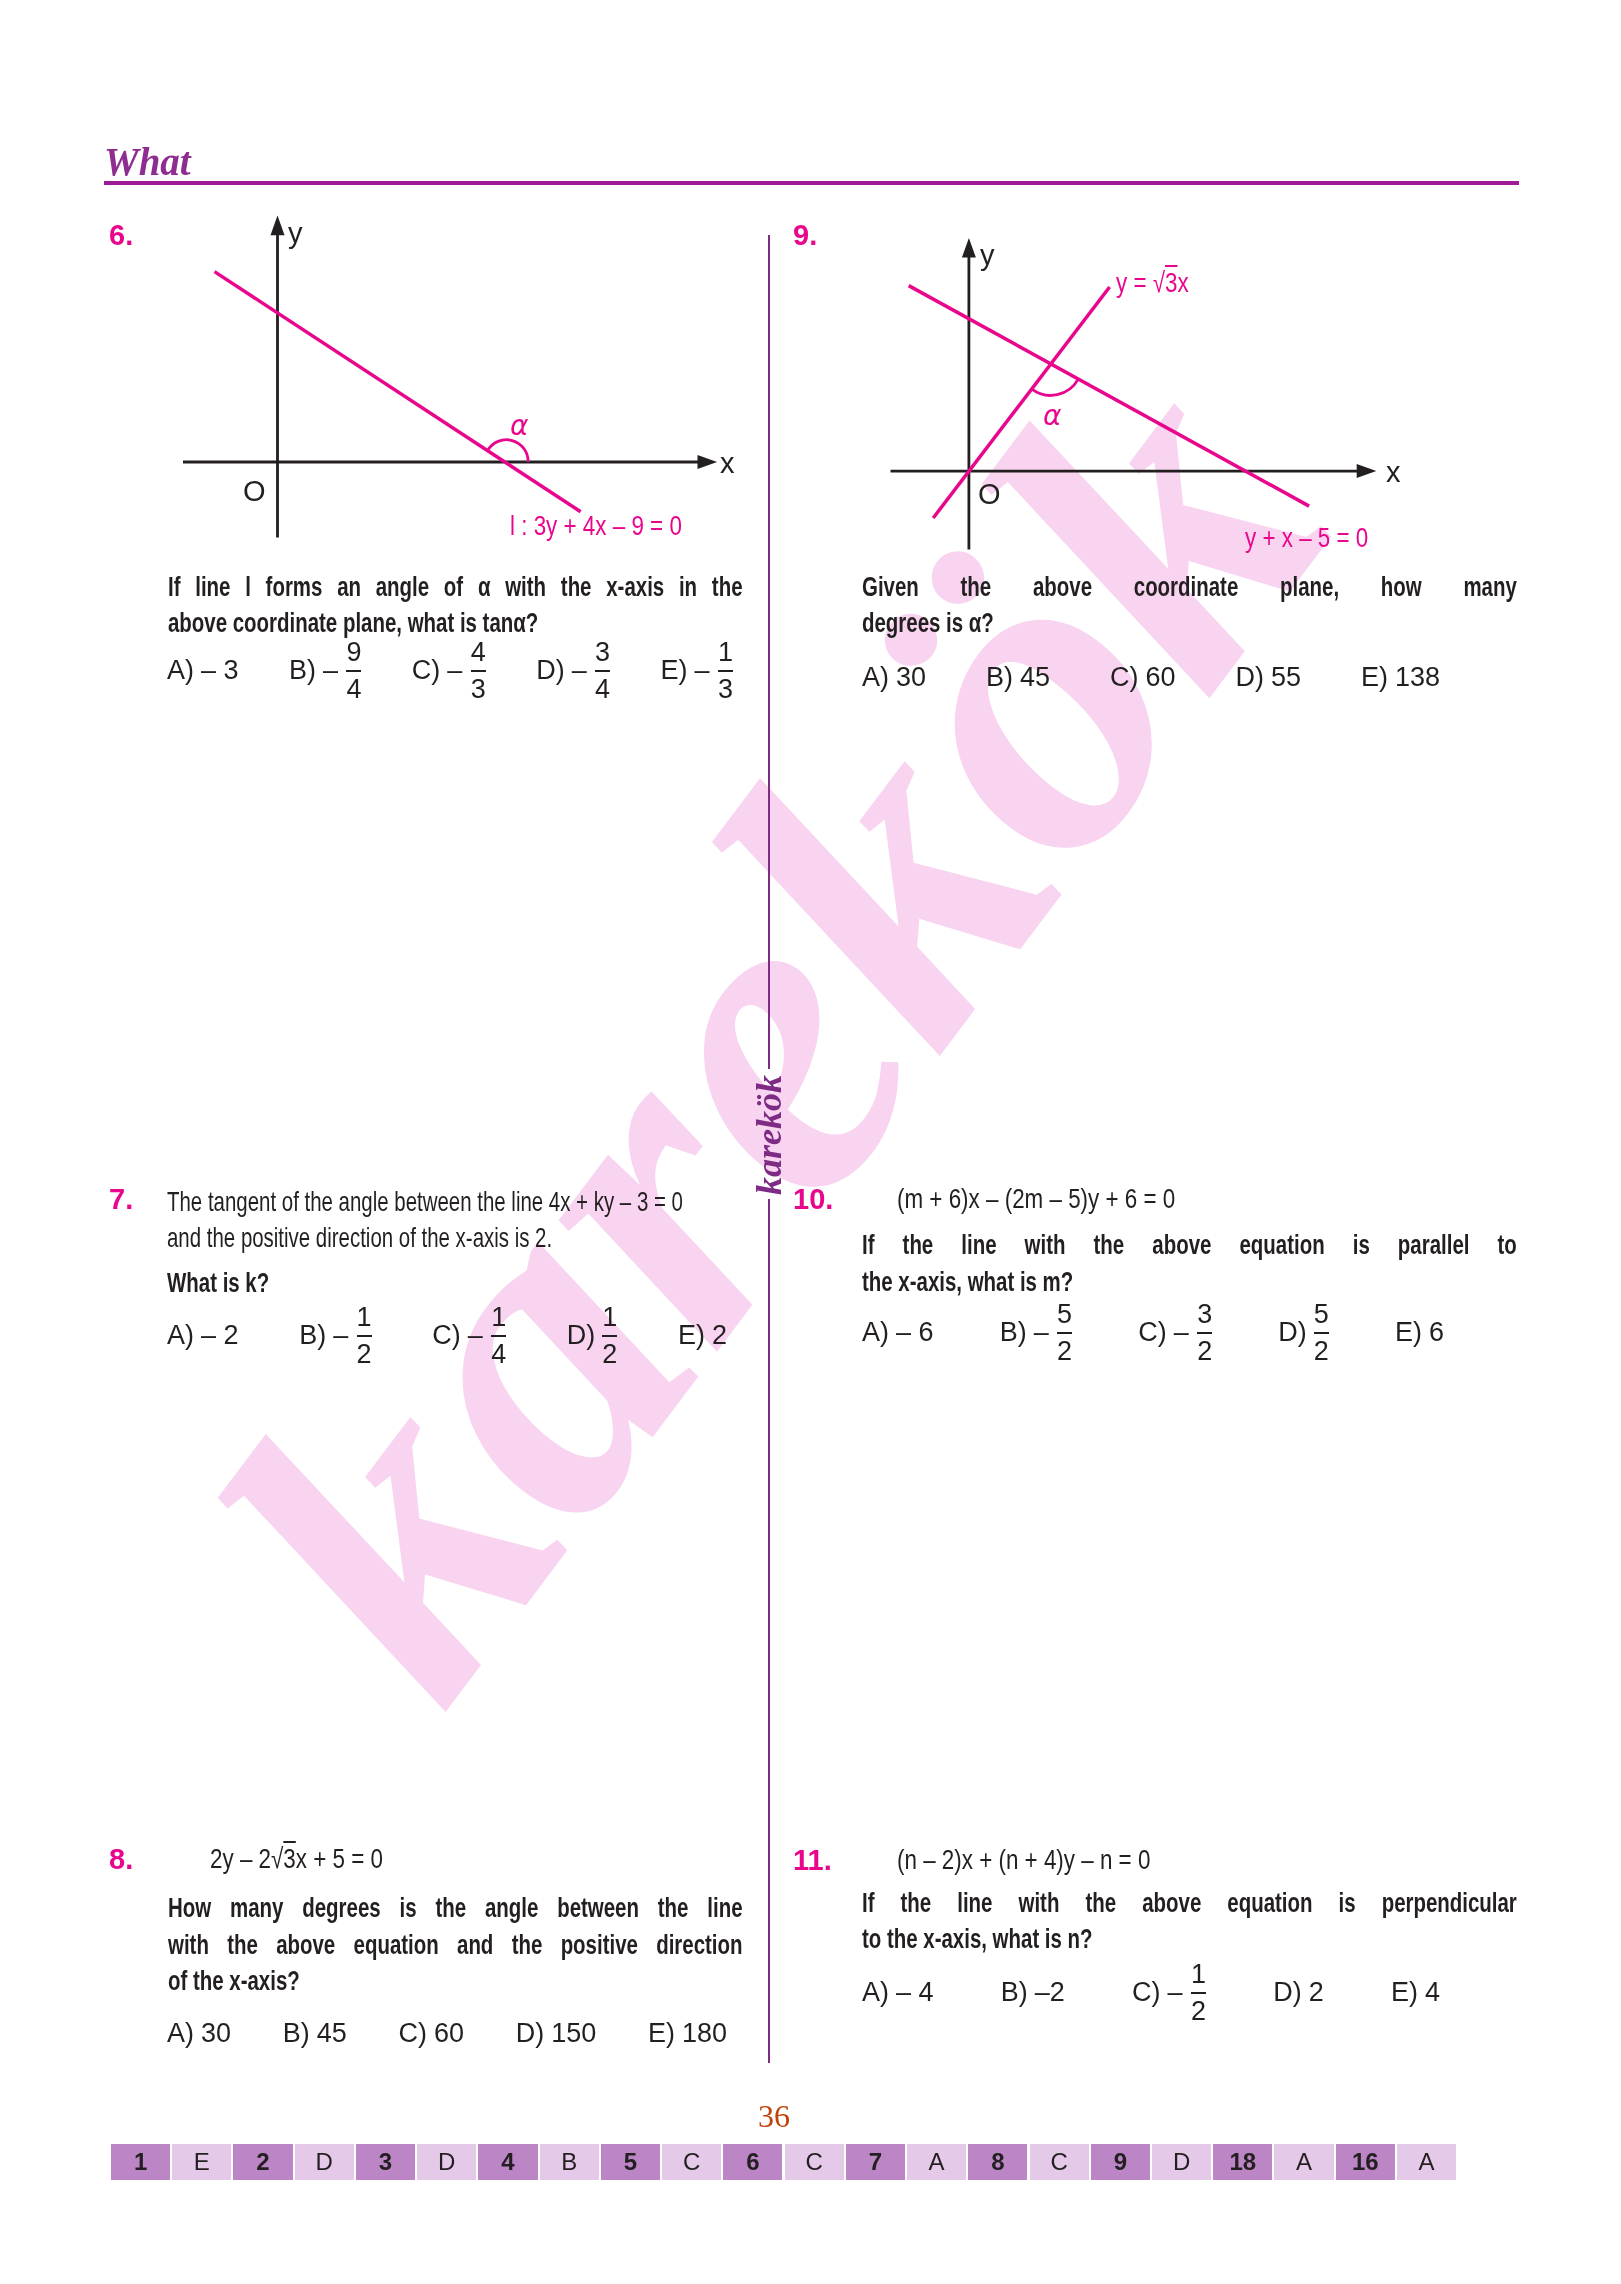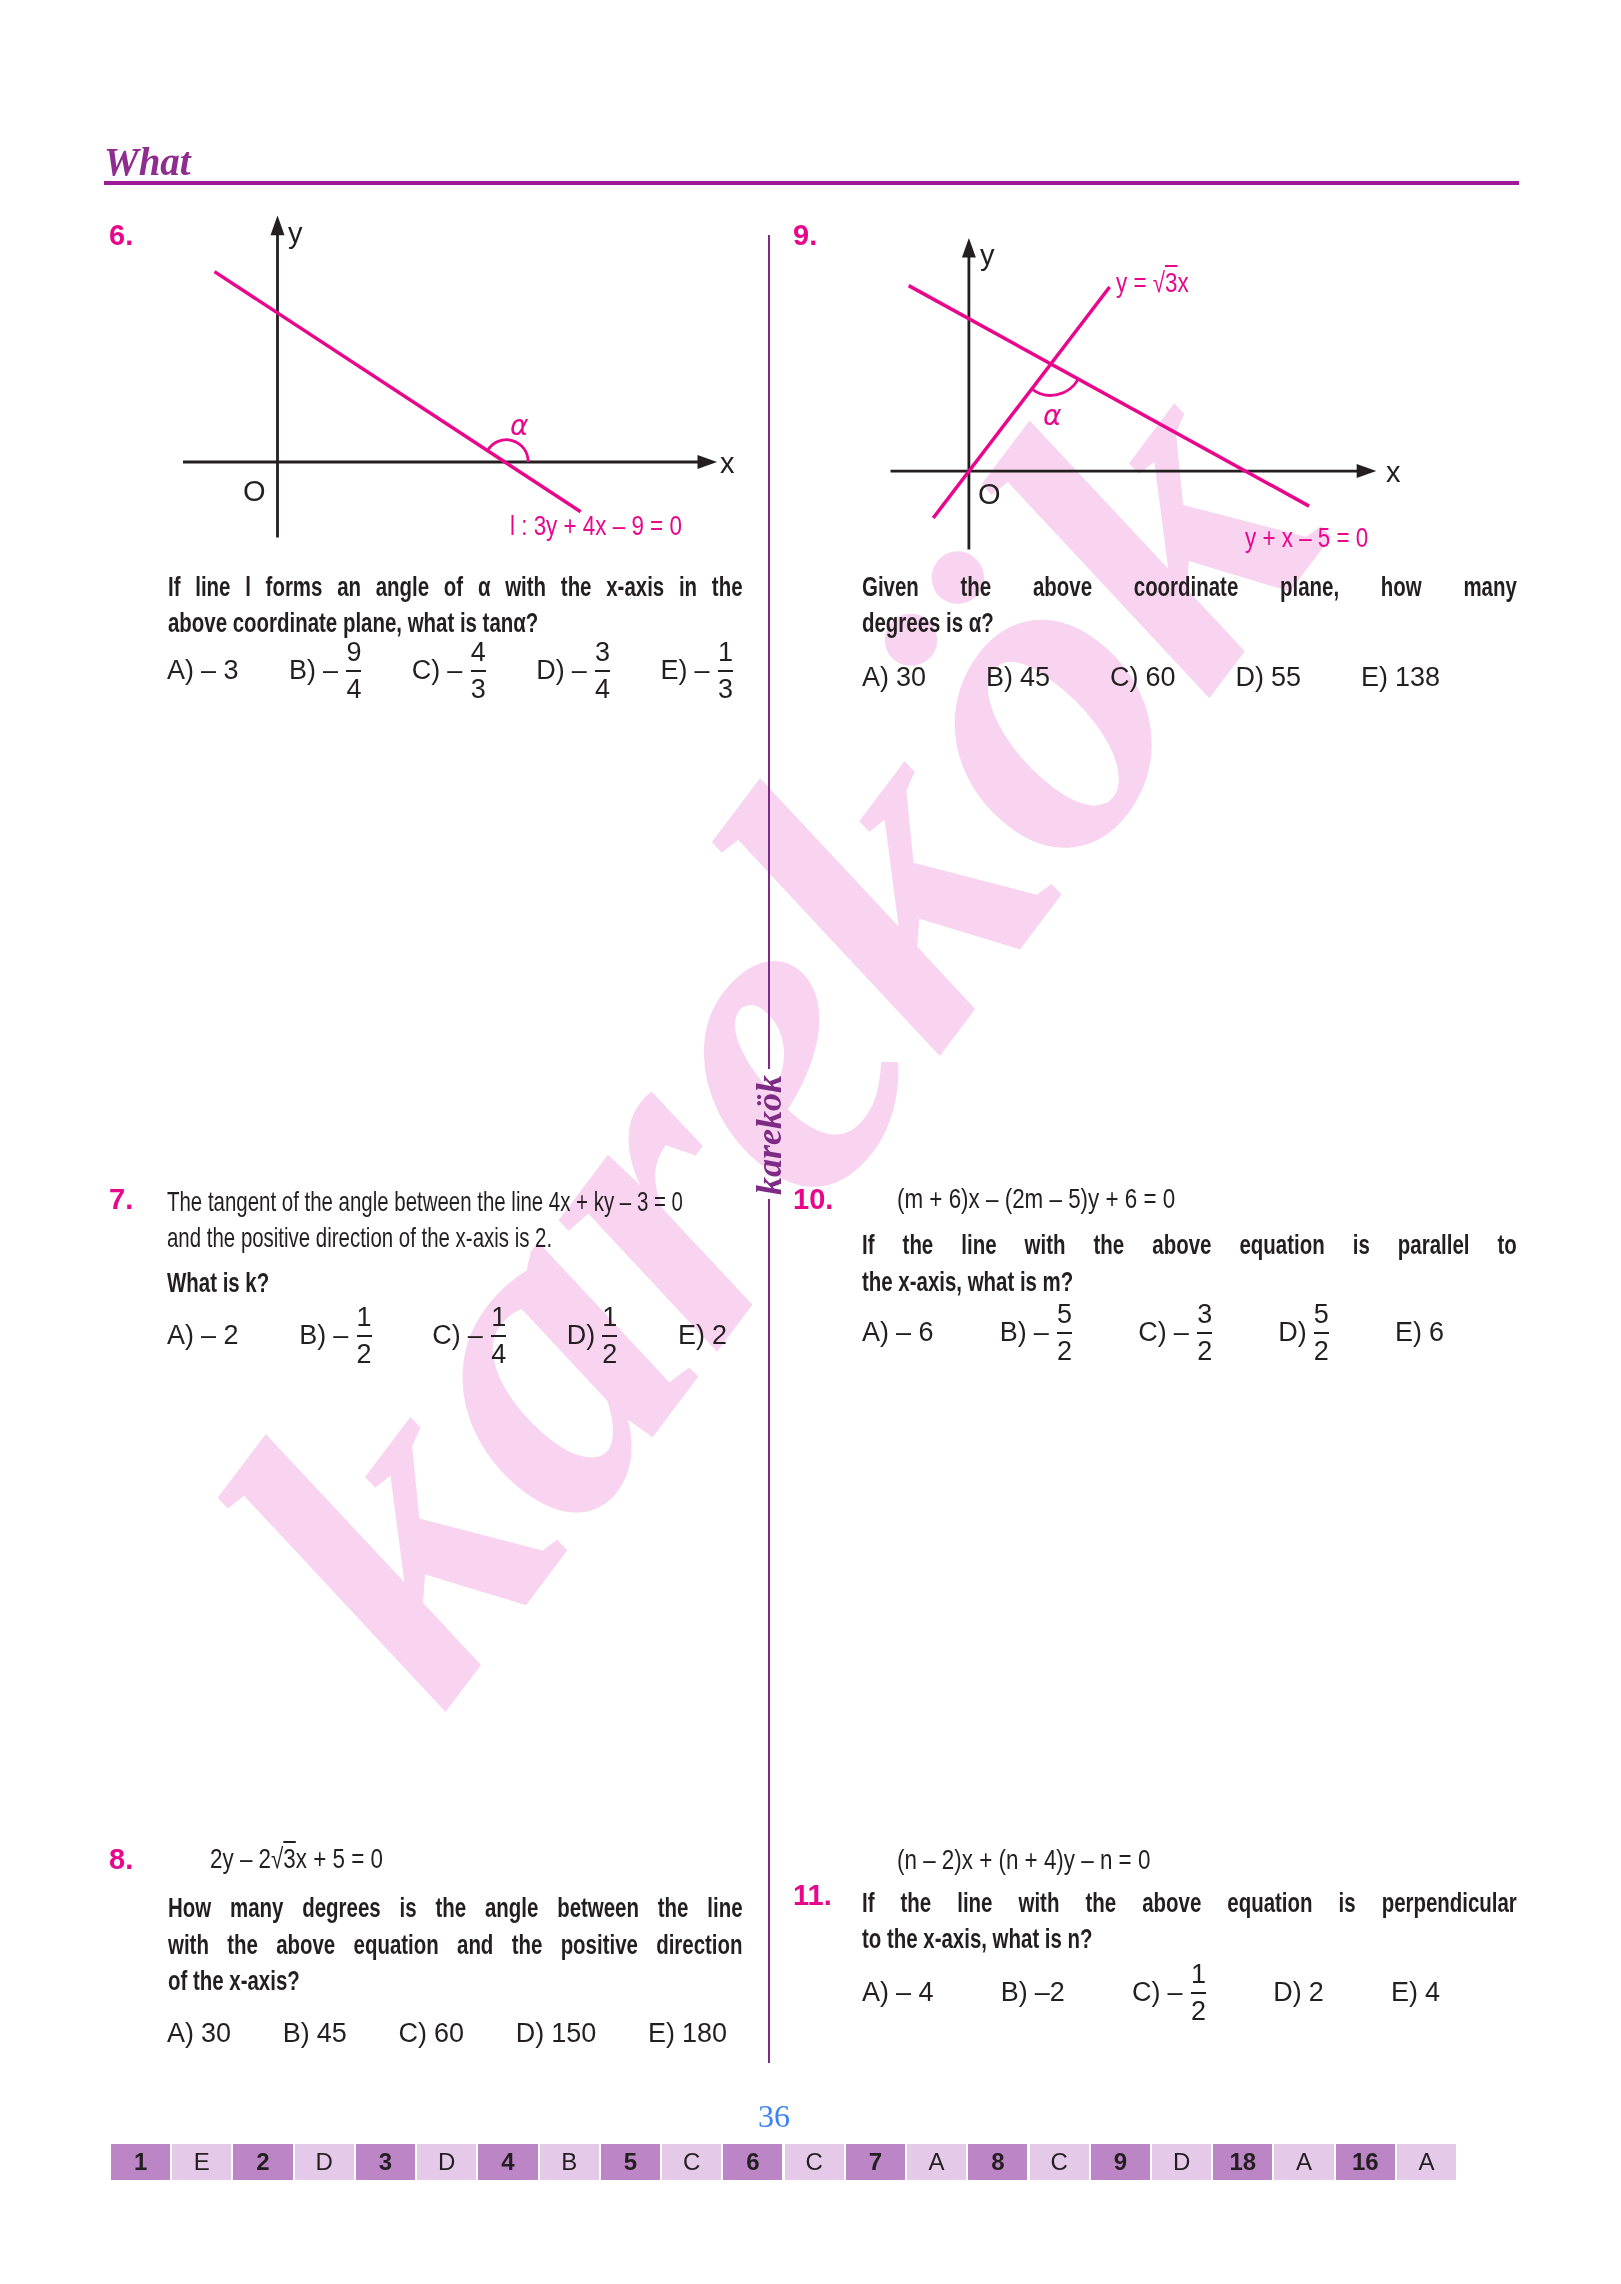--- a/index.html
+++ b/index.html
@@ -17,21 +17,21 @@
   .rule{position:absolute;left:104px;top:181px;width:1415px;height:3.5px;background:#9d1b96;z-index:2;}
 
   
   .divider{position:absolute;left:768px;width:2.1px;background:#7d2b84;z-index:2;}
   .vbrand{position:absolute;left:769px;top:1135px;transform:translate(-50%,-50%) rotate(-90deg);
           font-family:"Liberation Serif",serif;font-style:italic;font-weight:bold;
           font-size:36px;color:#7d2b84;white-space:nowrap;z-index:2;}
 
   .qnum{position:absolute;font-size:29px;font-weight:bold;color:#e8078c;z-index:3;}
   .pagenum{position:absolute;left:741px;top:2098px;width:66px;text-align:center;
-           font-family:"Liberation Serif",serif;font-size:32px;color:#3b82f6;z-index:3;}
+           font-family:"Liberation Serif",serif;font-size:32px;color:#c2410c;z-index:3;}
 
   
   .stmt-line{position:absolute;font-size:28px;font-weight:bold;line-height:36px;white-space:nowrap;
              transform:scaleX(0.73);transform-origin:0 0;z-index:3;}
   .w-l{width:787px;}   
   .w-r{width:897px;}   
   .jl{text-align:justify;text-align-last:justify;}
   .reg{font-weight:normal;}
 
   .eq{position:absolute;font-size:28px;font-weight:normal;white-space:nowrap;
@@ -284,21 +284,21 @@
     <div class="choice">
         <span>D)</span>
         <span>150</span>
       </div>
     <div class="choice">
         <span>E)</span>
         <span>180</span>
       </div>
   </div>
 
-  <div class="qnum" style="left:793px;top:1844px;margin-top:35px;">11.</div>
+  <div class="qnum" style="left:793px;top:1844px;">11.</div>
   <div class="eq" style="left:897px;top:1844px;">(n – 2)x + (n + 4)y – n = 0</div>
   <div class="stmt-line w-r jl" style="left:862px;top:1885px;">If the line with the above equation is perpendicular</div>
   <div class="stmt-line w-r" style="left:862px;top:1921px;">to the x-axis, what is n?</div>
 
   <div class="choice-row" style="left:862px;top:1960px;width:578px;">
     <div class="choice">
       <span>A)</span>
       <span>– 4</span>
     </div>
     <div class="choice">

